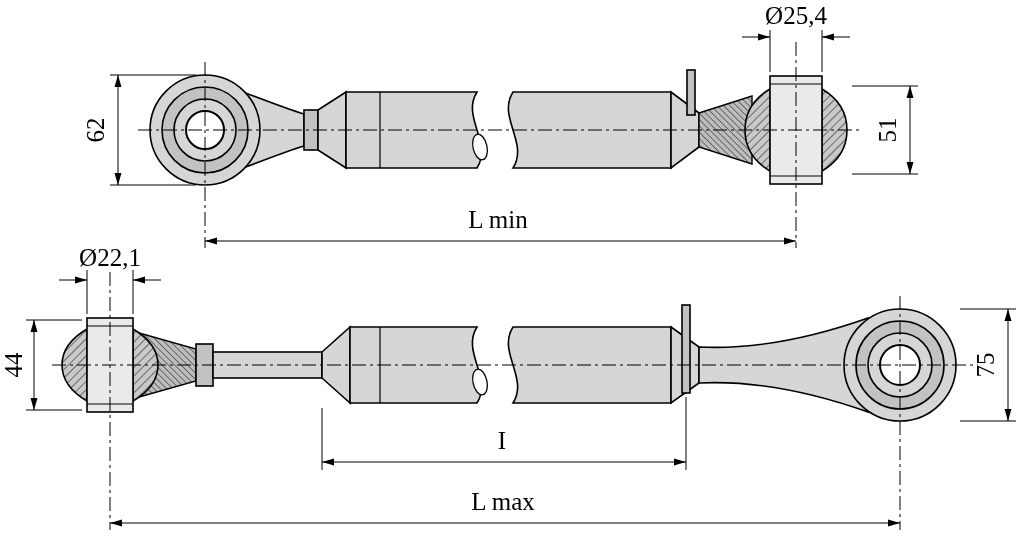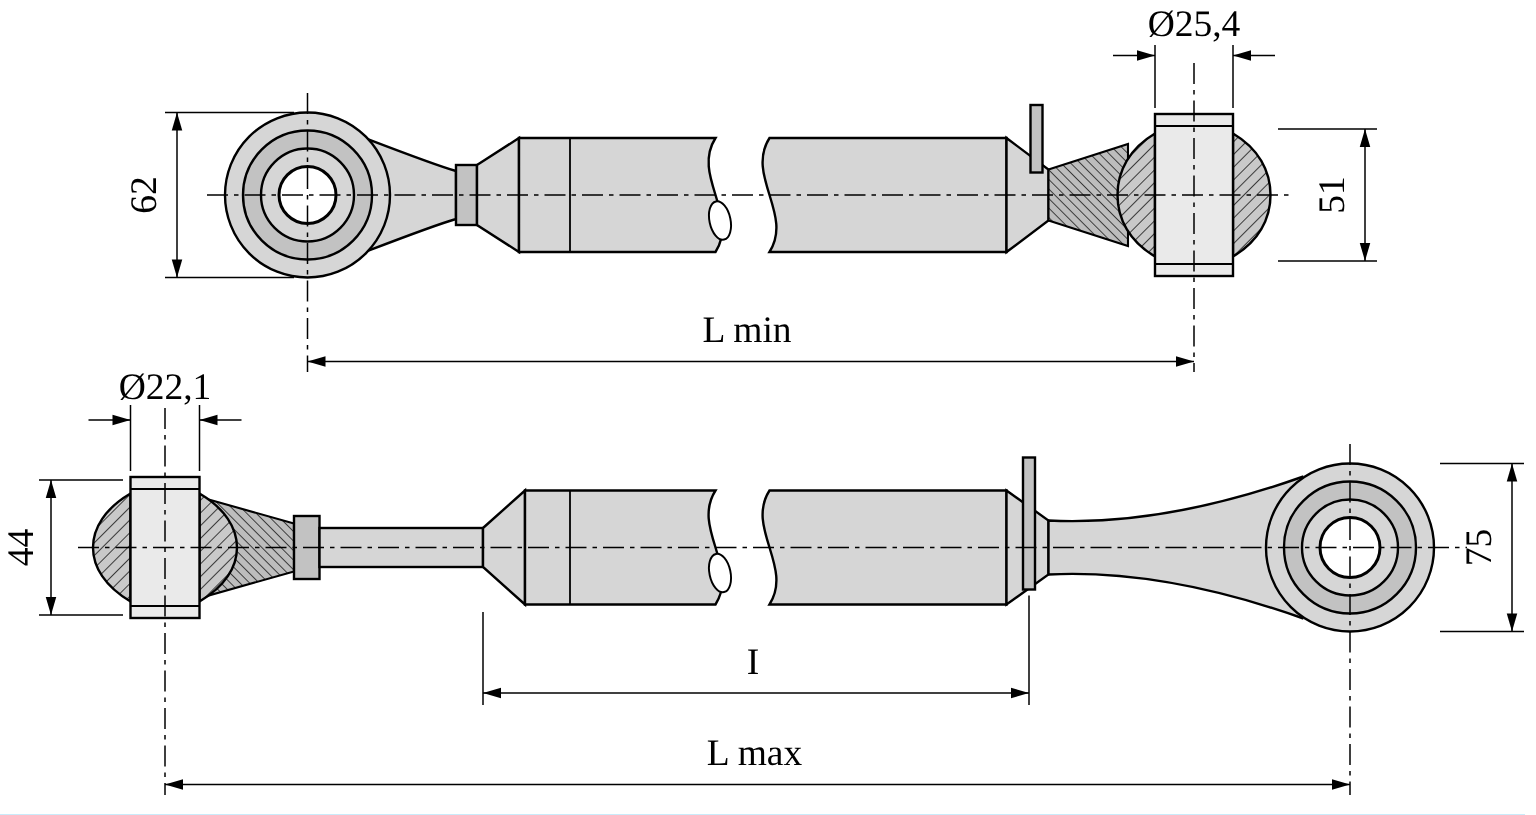--- a/index.html
+++ b/index.html
@@ -1,16 +1,16 @@
 <!DOCTYPE html>
 <html><head>
 <meta charset="utf-8">
 <style>
   html,body{margin:0;padding:0;background:#ffffff;}
-  .stage{width:1024px;height:543px;background:#0ea5e9;position:relative;overflow:hidden;text-align:center;}
+  .stage{width:1024px;height:543px;background:#7dd3fc;position:relative;overflow:hidden;text-align:center;}
   svg{display:block;}
   .part{fill:#d6d6d6;stroke:#000;stroke-width:1.6;}
   .part-dark{fill:#c2c2c2;stroke:#000;stroke-width:1.6;}
   .bushing{fill:#eaeaea;stroke:#000;stroke-width:1.6;}
   .bore{fill:#ffffff;stroke:#000;stroke-width:2;}
   .curl{fill:#ffffff;stroke:#000;stroke-width:1.3;}
   .edge{stroke:#000;stroke-width:1.2;fill:none;}
   .centerline{stroke:#000;stroke-width:1;stroke-dasharray:14 4 3 4;fill:none;}
   .dim{stroke:#000;stroke-width:1;fill:none;}
   .ext{stroke:#000;stroke-width:1;fill:none;}

